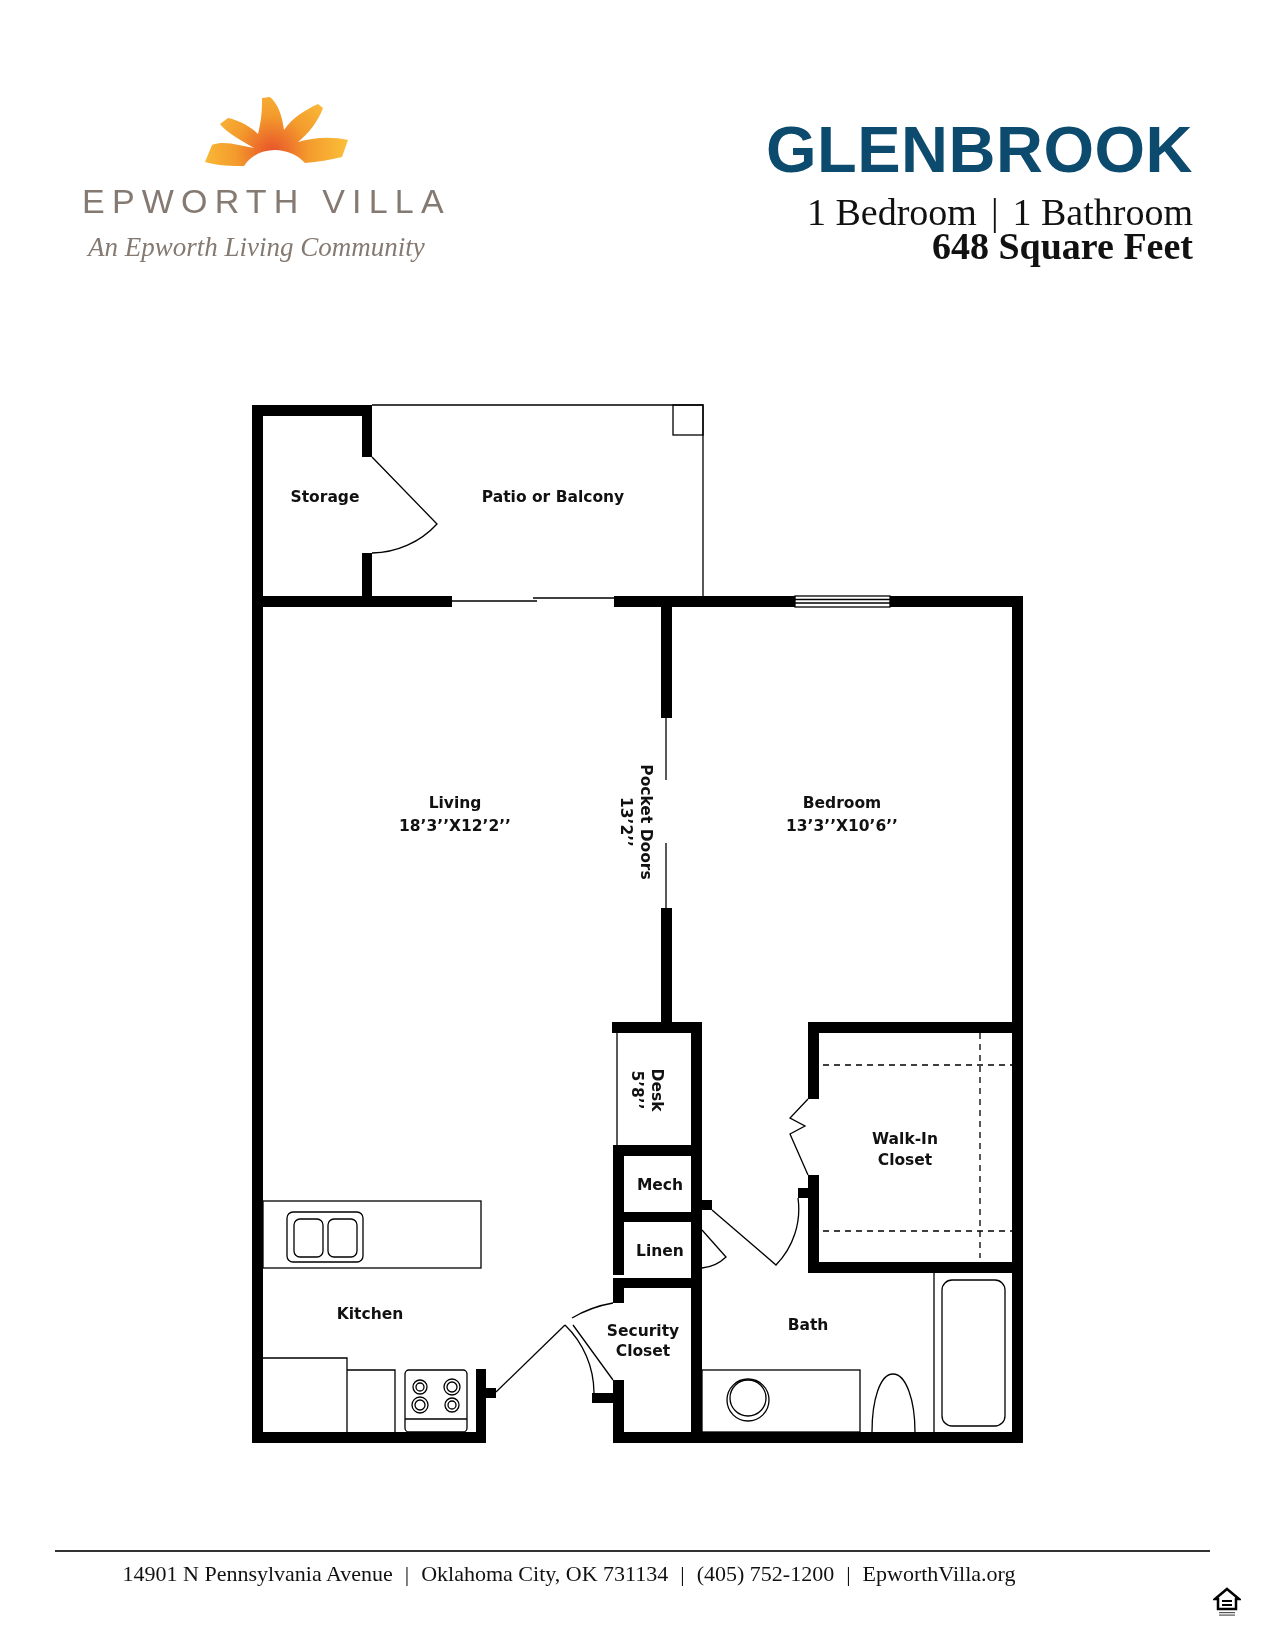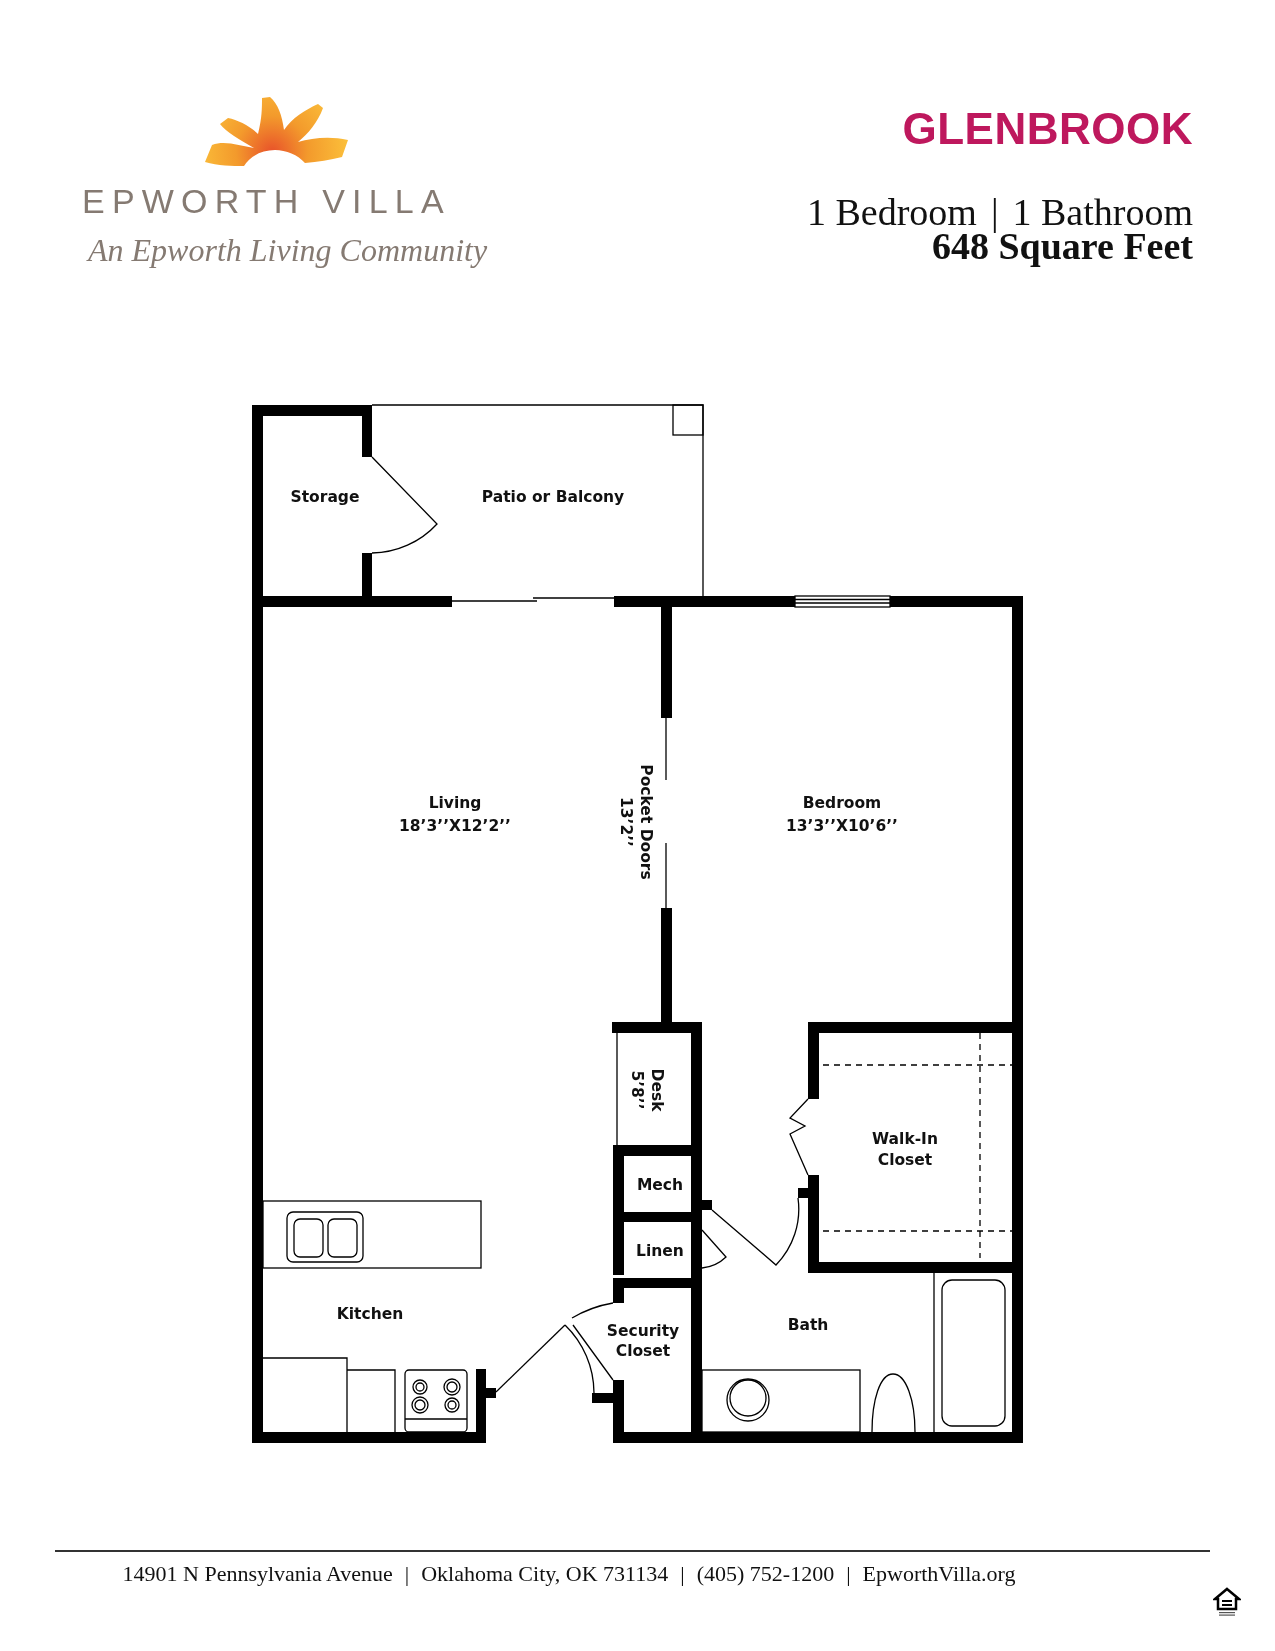--- a/index.html
+++ b/index.html
@@ -6,26 +6,26 @@
   body { width: 1275px; height: 1651px; position: relative; overflow: hidden; }
   .abs { position: absolute; }
   .brand-name {
     left: 70px; top: 182px; width: 402px;
     font-family: "Liberation Sans", "DejaVu Sans", sans-serif;
     font-size: 34px; letter-spacing: 7.2px; color: #857a72; white-space: nowrap; margin-left: 12px;
   }
   .brand-tagline {
     left: 88px; top: 232px;
     font-family: "Liberation Serif", "DejaVu Serif", serif;
-    font-style: italic; font-size: 32px; color: #857a72; white-space: nowrap;
+    font-style: italic; font-size: 27px; color: #857a72; white-space: nowrap;
   }
   .plan-title {
-    right: 82px; top: 104px;
+    right: 82px; top: 112px;
     font-family: "Liberation Sans", "DejaVu Sans", sans-serif;
-    font-weight: bold; font-size: 44px; letter-spacing: 0.5px; color: #be185d; white-space: nowrap;
+    font-weight: bold; font-size: 65px; letter-spacing: 0.5px; color: #0c4a6e; white-space: nowrap;
   }
   .plan-sub {
     right: 82px;
     font-family: "Liberation Serif", "DejaVu Serif", serif;
     font-size: 38px; color: #111; white-space: nowrap;
   }
   .plan-sub.l1 { top: 190px; }
   .plan-sub.l2 { top: 224px; font-weight: bold; }
   .plan-sub .sep { display: inline-block; margin: 0 14px; }
   .footer-rule { left: 55px; top: 1550px; width: 1155px; height: 2px; background: #333; }

